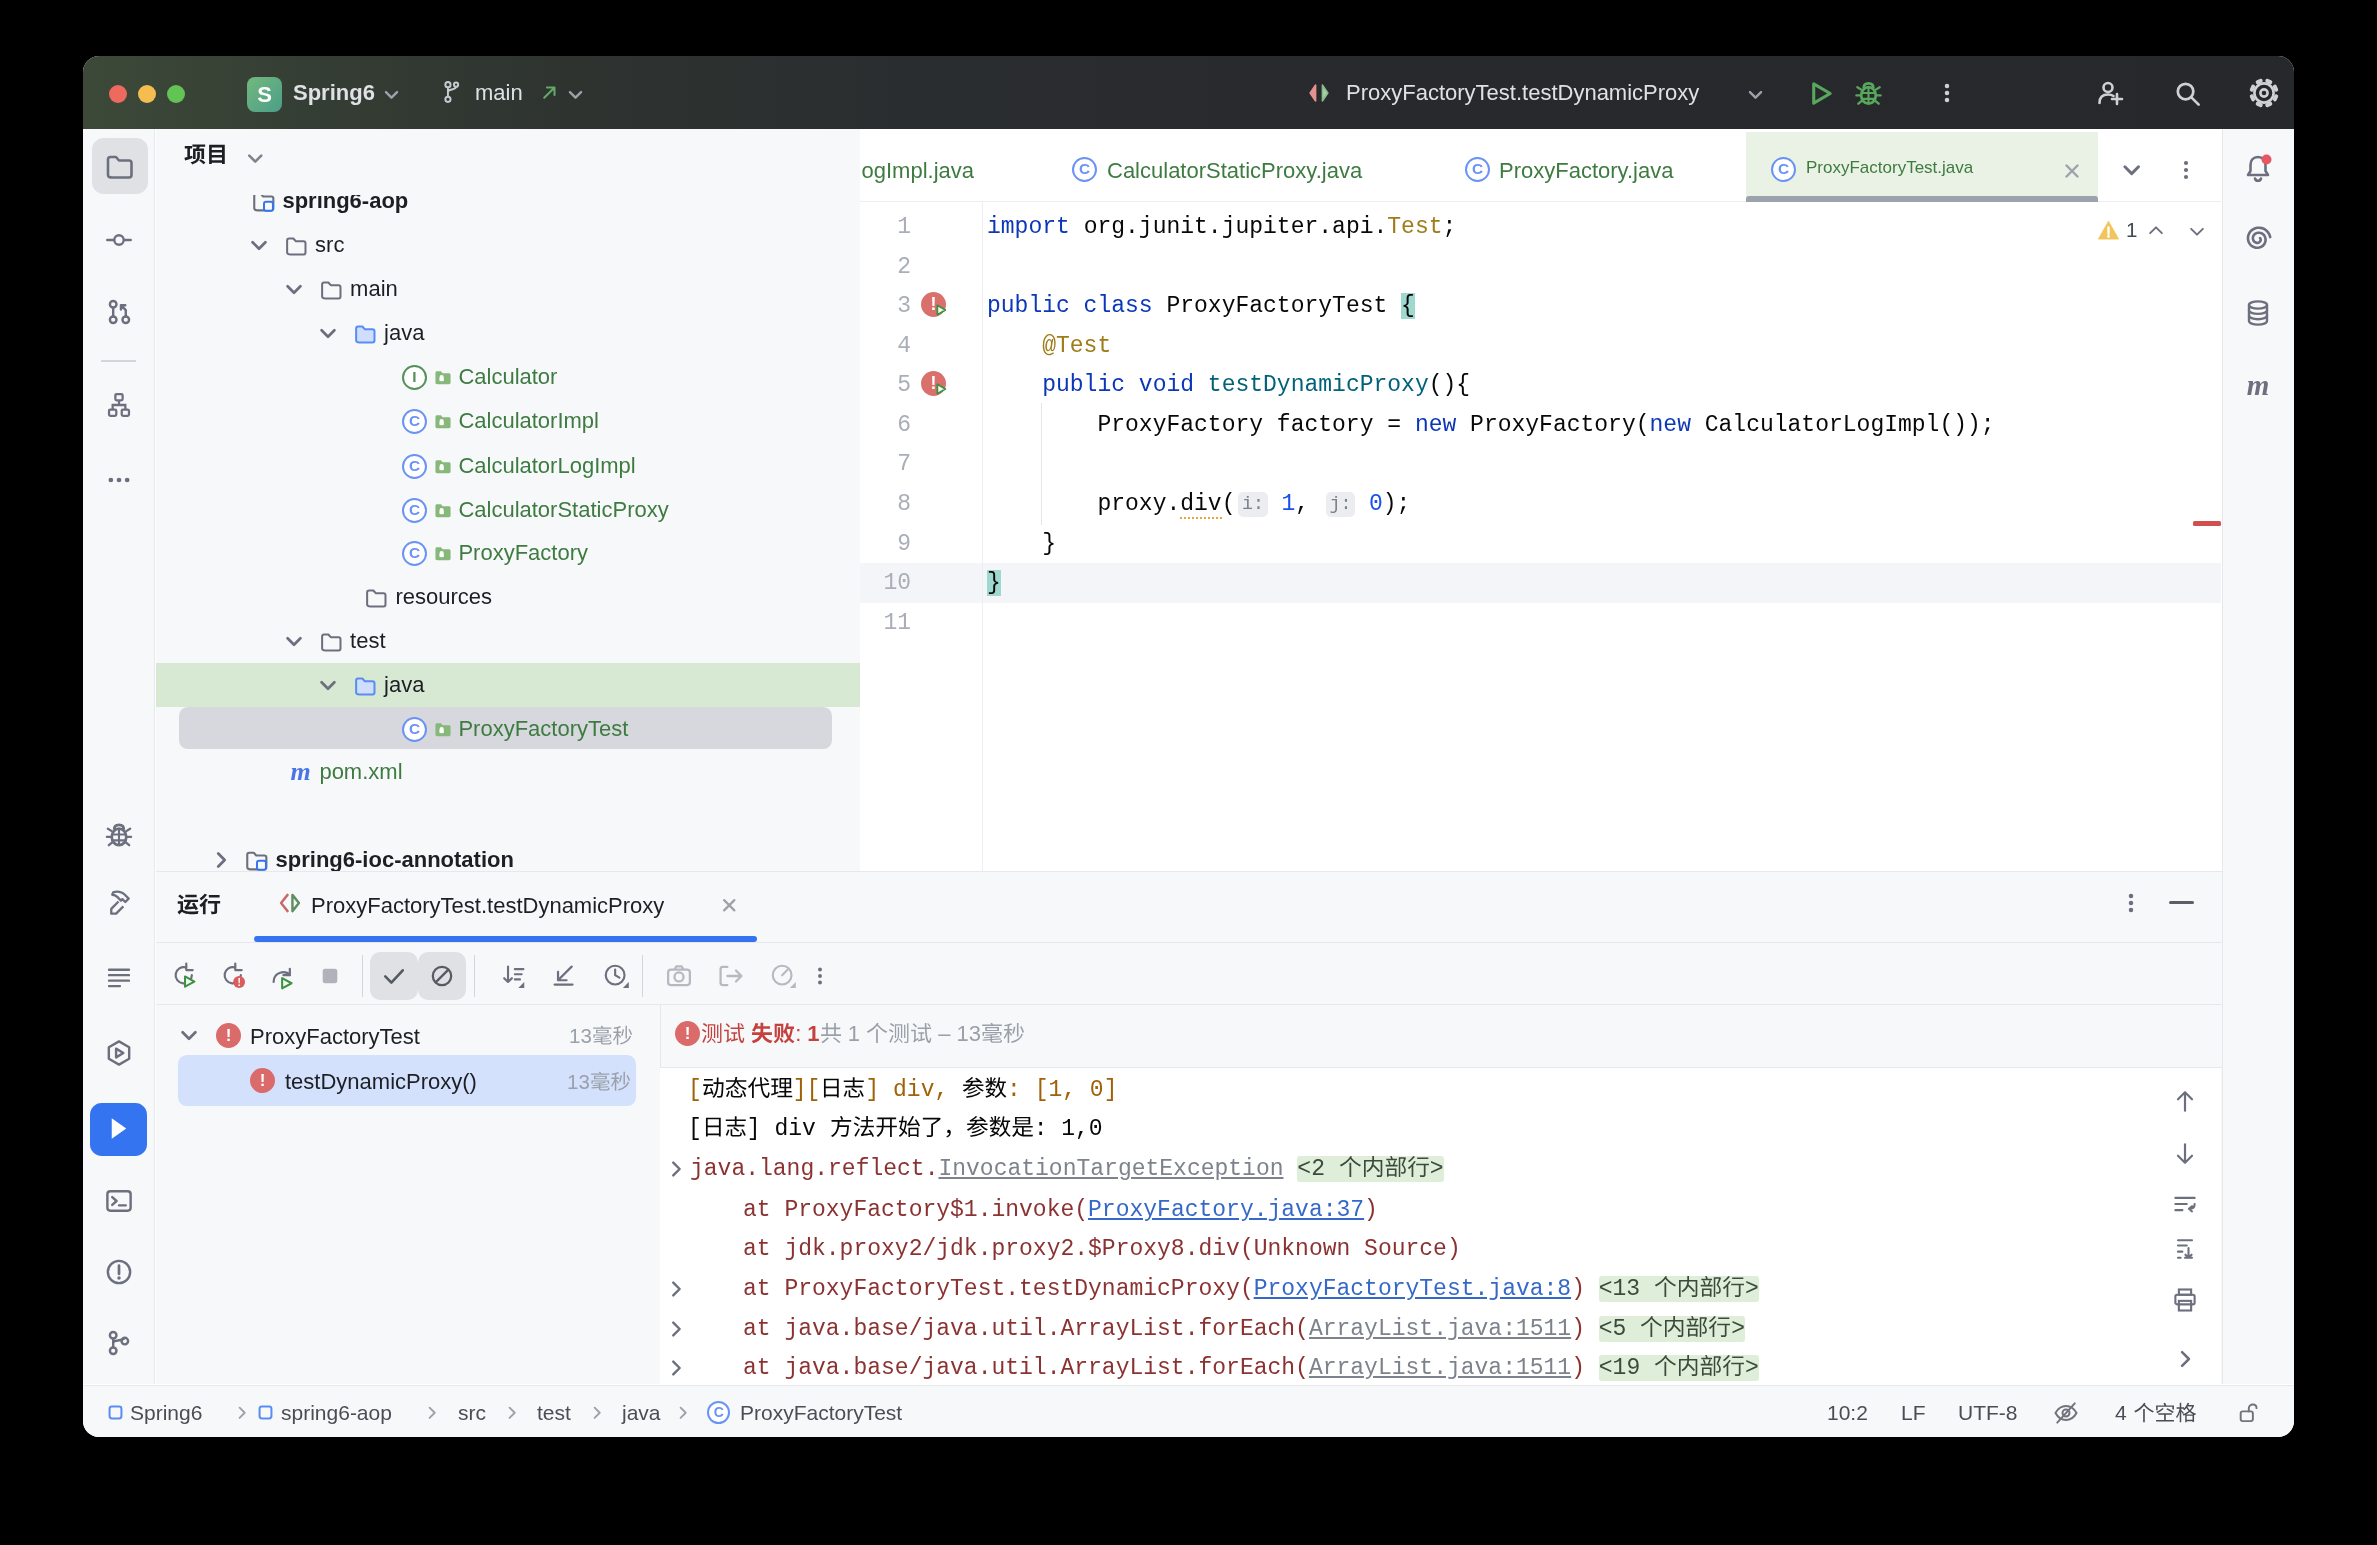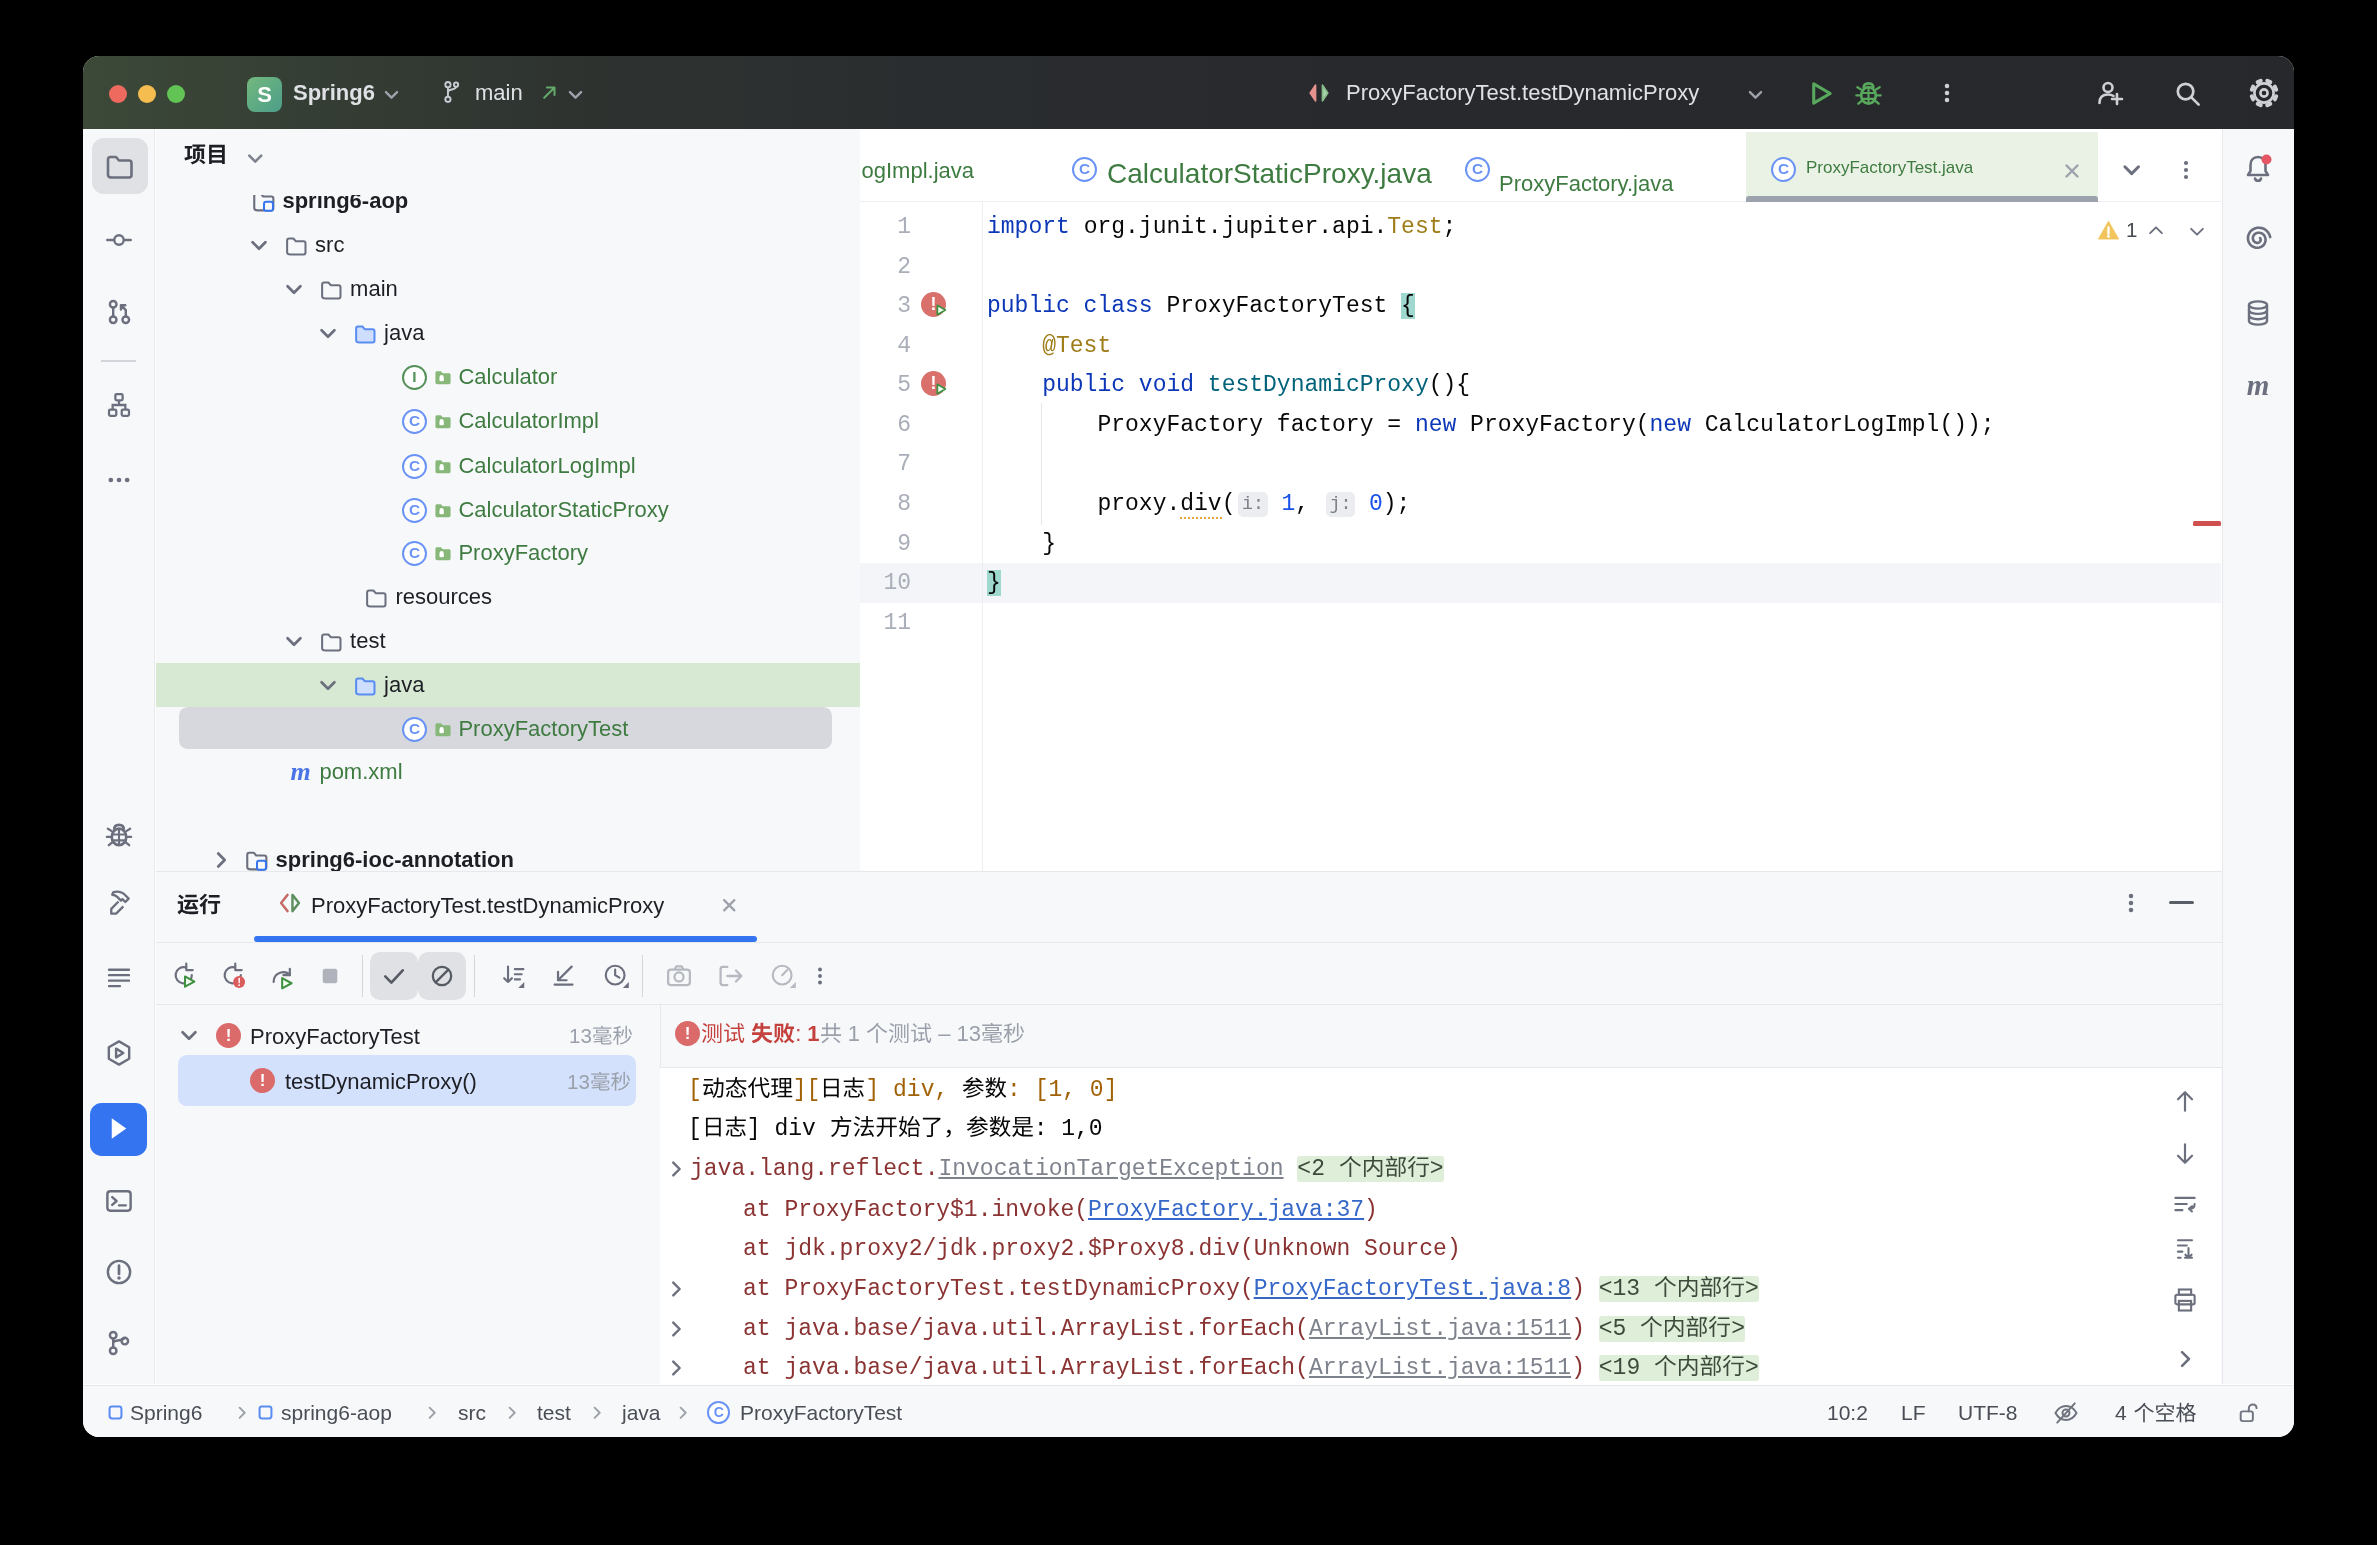--- a/index.html
+++ b/index.html
@@ -403,25 +403,25 @@
       </span>
 </div>
 <div id="editor">
 <div class="abs" style="left:0;top:434px;width:1361px;height:40px;background:#f4f5f9"></div>
 <div class="abs" style="left:886px;top:2.9px;width:352px;height:70px;background:#e9f2e4"></div>
 <div class="abs" style="left:0;top:72px;width:1361px;height:0.7px;background:#eceef2"></div>
 <span class="abs" style="left:1.5px;top:29px;font-size:22px;color:#3e7b40">ogImpl.java</span>
 <span class="abs icn" style="left:212px;top:28px">
         <span style="display:inline-block;width:25px;height:25px;border:2.2px solid #6a93f5;border-radius:50%;color:#6a93f5;font:600 15.4px/20.5px 'Liberation Sans',sans-serif;text-align:center;box-sizing:border-box;background:#fff">C</span>
       </span>
-<span class="abs" style="left:247px;top:29px;font-size:28px;color:#3e7b40">CalculatorStaticProxy.java</span>
+<span class="abs" style="left:247px;top:29px;font-size:22px;color:#3e7b40">CalculatorStaticProxy.java</span>
 <span class="abs icn" style="left:605px;top:28px">
         <span style="display:inline-block;width:25px;height:25px;border:2.2px solid #6a93f5;border-radius:50%;color:#6a93f5;font:600 15.4px/20.5px 'Liberation Sans',sans-serif;text-align:center;box-sizing:border-box;background:#fff">C</span>
       </span>
-<span class="abs" style="left:639px;top:42px;font-size:22px;color:#3e7b40">ProxyFactory.java</span>
+<span class="abs" style="left:639px;top:29px;font-size:22px;color:#3e7b40">ProxyFactory.java</span>
 <span class="abs icn" style="left:911px;top:28px">
         <span style="display:inline-block;width:25px;height:25px;border:2.2px solid #6a93f5;border-radius:50%;color:#6a93f5;font:600 15.4px/20.5px 'Liberation Sans',sans-serif;text-align:center;box-sizing:border-box;background:#fff">C</span>
       </span>
 <span class="abs" style="left:946px;top:29px;font-size:17px;color:#3e7b40">ProxyFactoryTest.java</span>
 <span class="abs icn" style="left:1201px;top:31px">
         <svg width="22" height="22" viewBox="0 0 24 24" fill="none" style="">
           <path d="M6 6 L18 18 M18 6 L6 18" stroke="#9da1aa" stroke-width="2.6" stroke-linecap="round"></path>
         </svg>
       </span>
 <div class="abs" style="left:886px;top:67px;width:352px;height:5.9px;background:#9da3ad;border-radius:2.9px 2.9px 0 0"></div>

